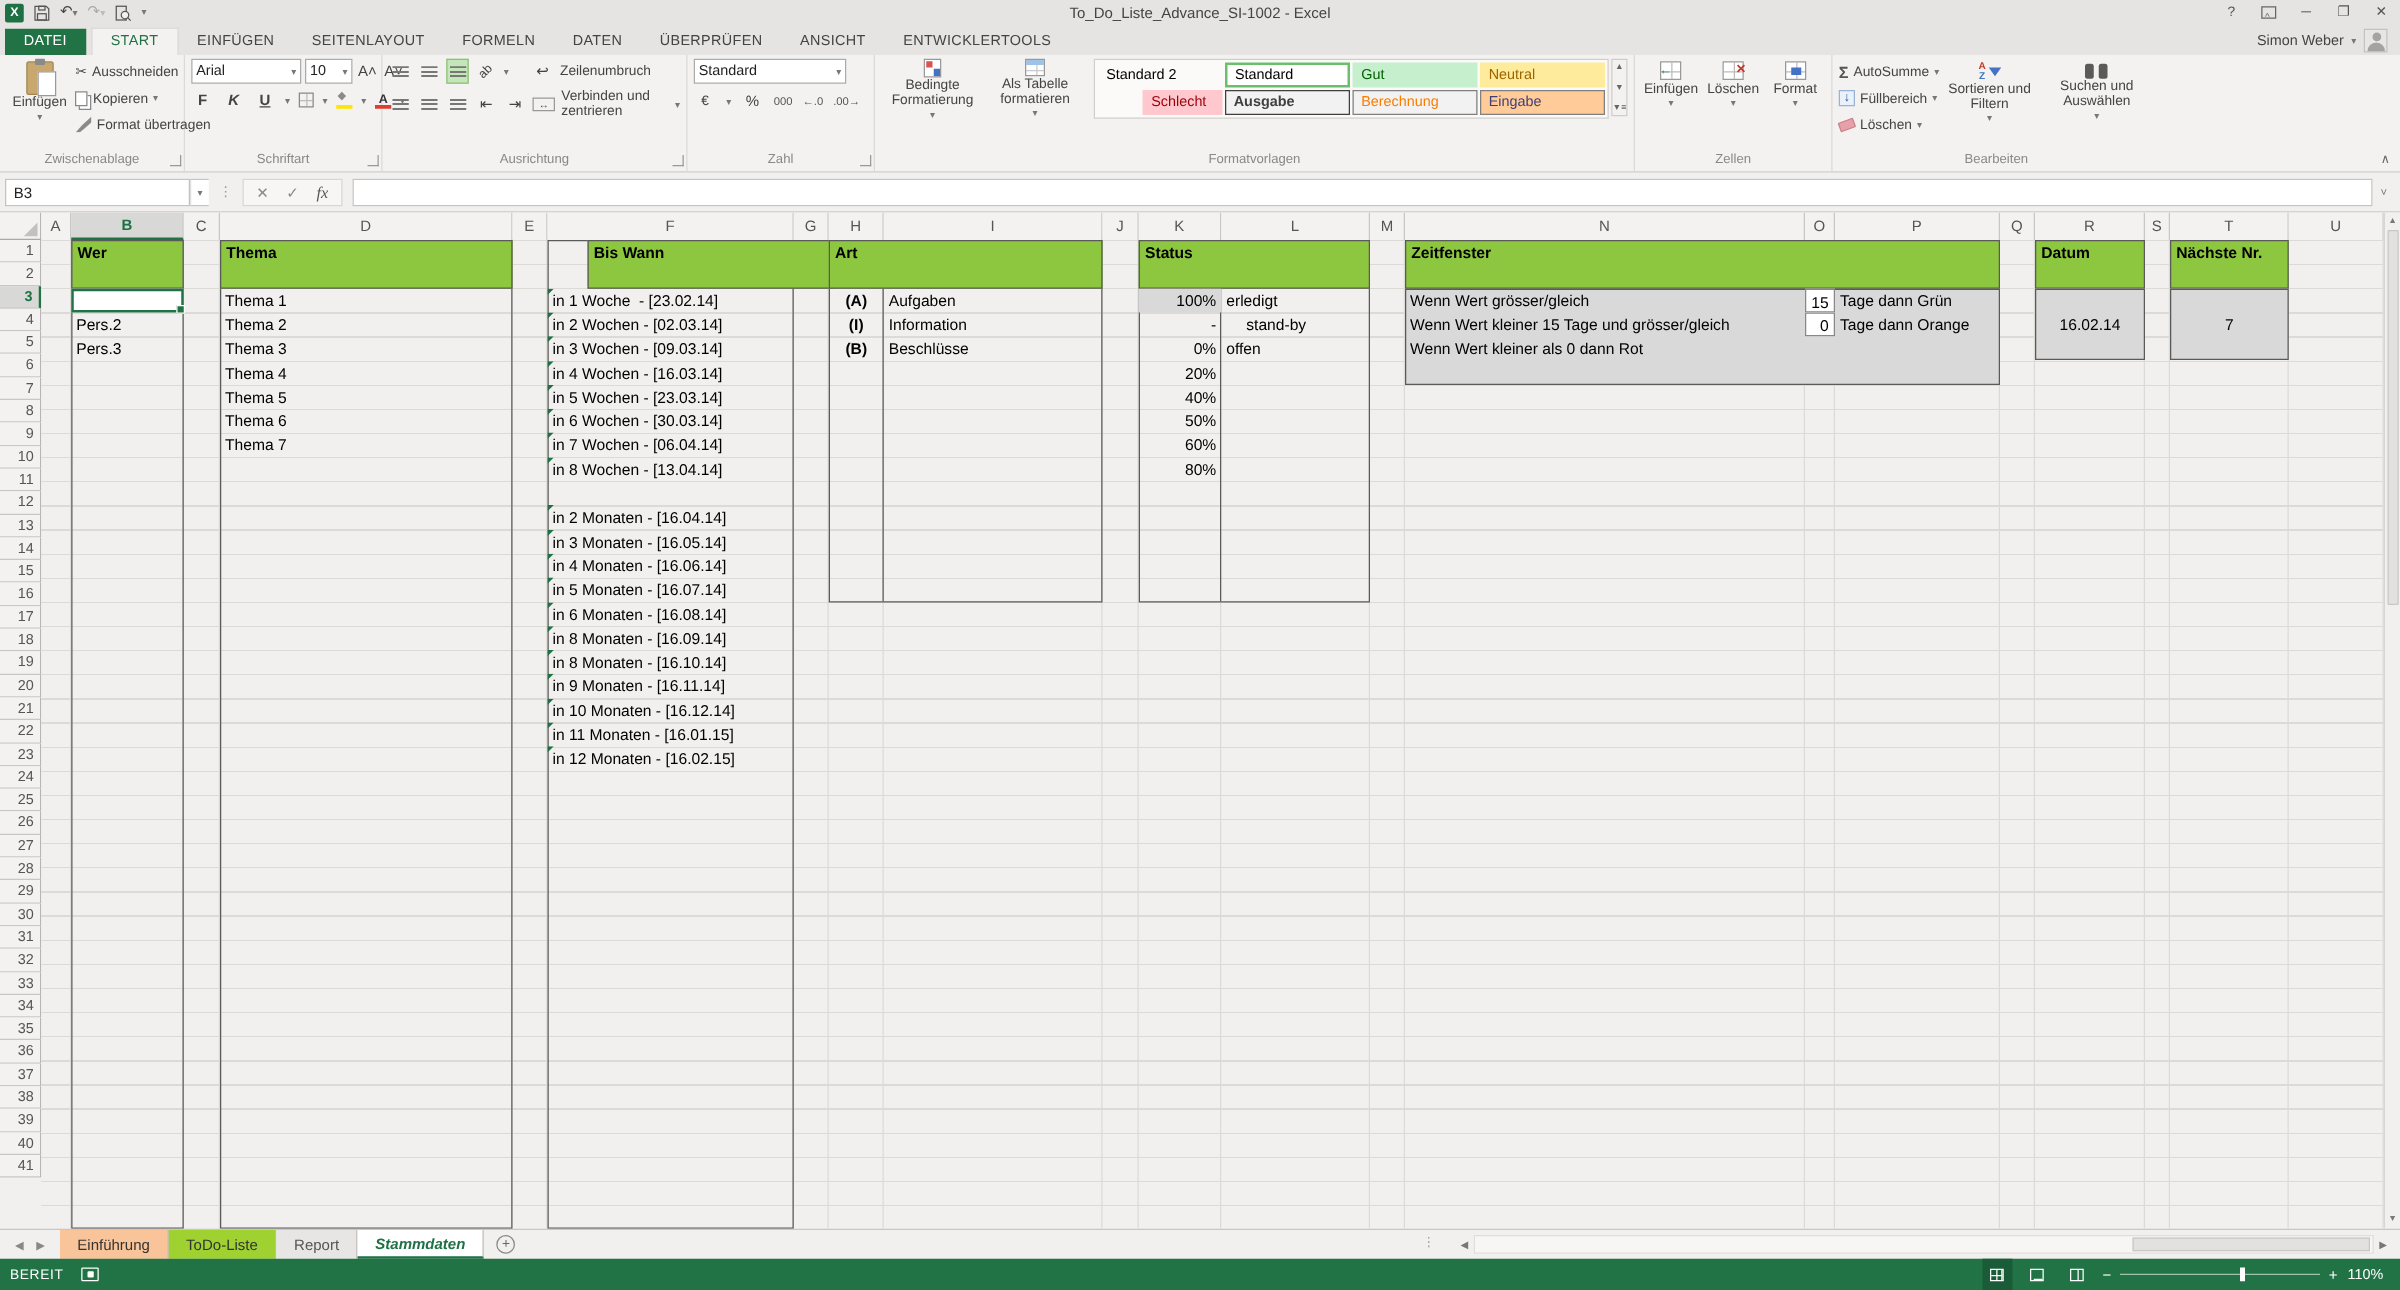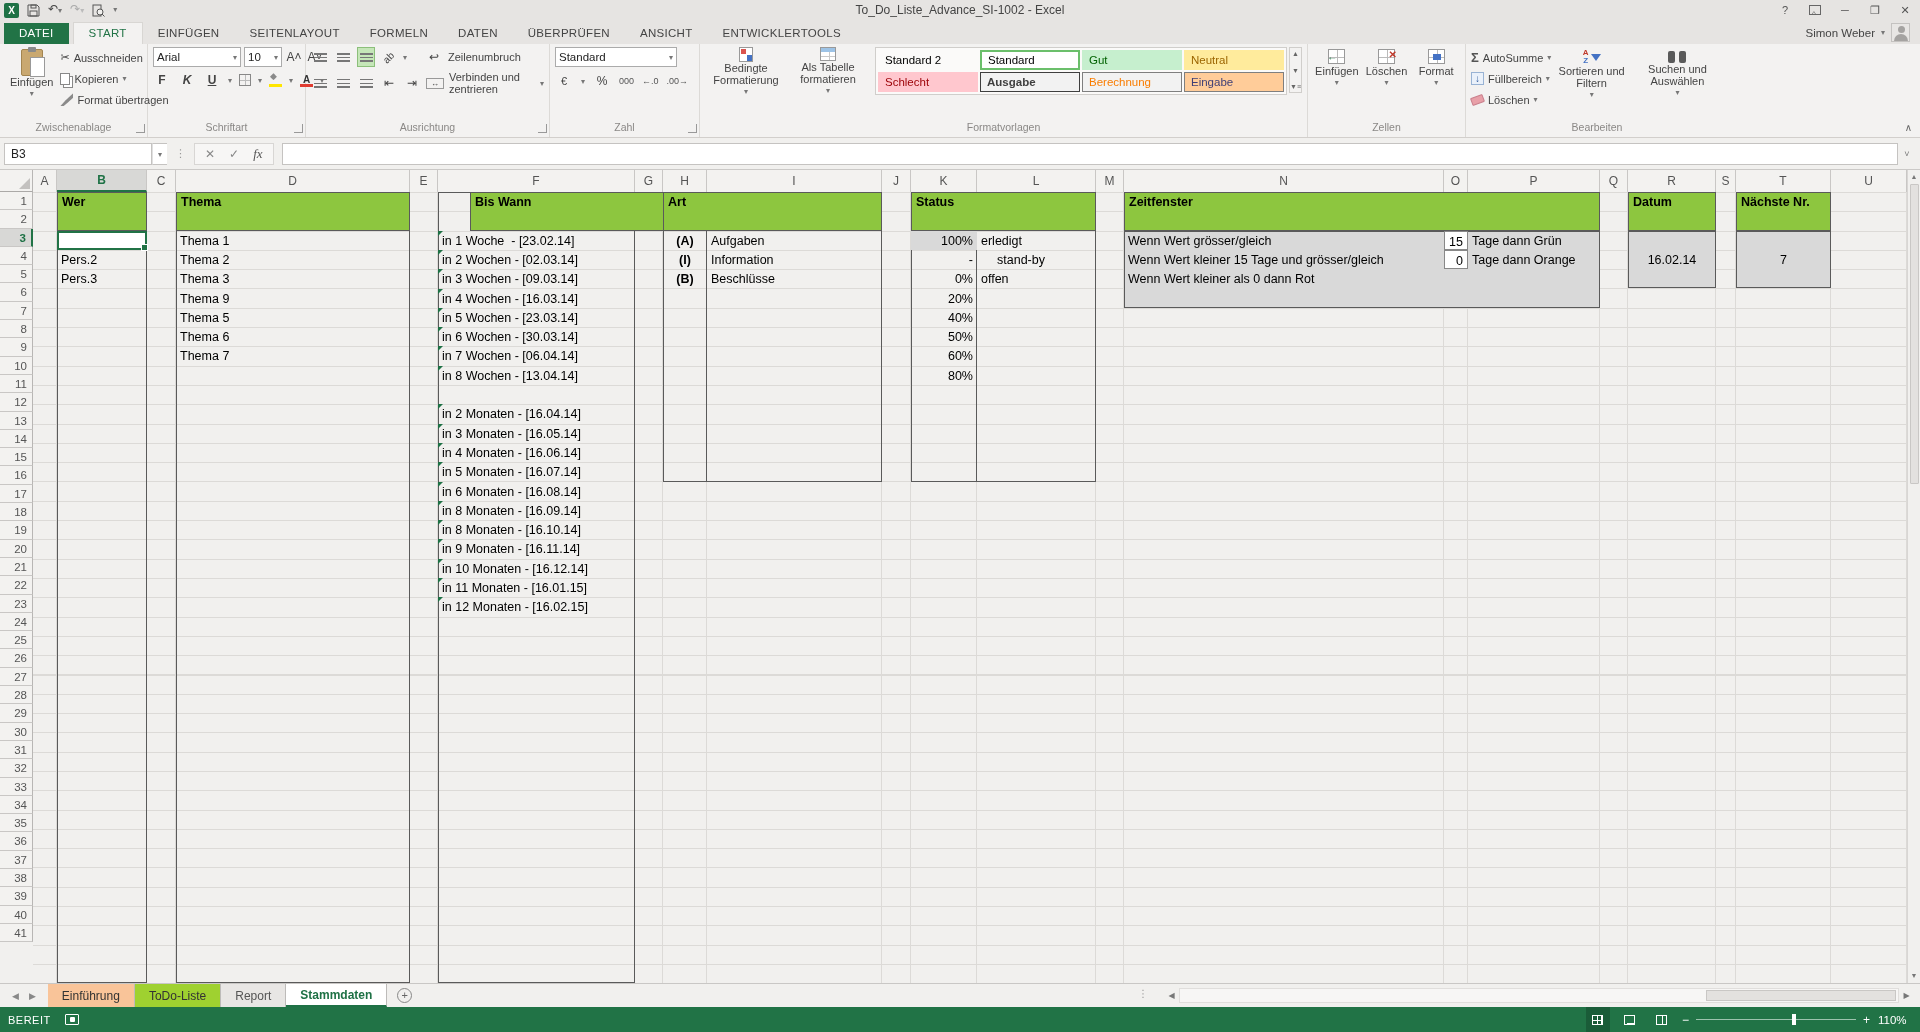--- a/index.html
+++ b/index.html
@@ -56,21 +56,21 @@
   .copyico{width:10px;height:12px;border:1px solid #888;background:#fff;box-shadow:3px 3px 0 -1px #fff,3px 3px 0 0 #888;}
   .brushico{width:13px;height:13px;background:linear-gradient(135deg,#C9A227 0 40%,#8a8a8a 40%);clip-path:polygon(0 100%,40% 55%,100% 0,100% 35%,55% 75%,25% 100%);}
   .condico{width:14px;height:15px;border:1px solid #999;background:linear-gradient(#D9534F,#D9534F) 1px 1px/5px 5px no-repeat,linear-gradient(#4472C4,#4472C4) 7px 7px/5px 6px no-repeat,#fff;}
   .tblico{width:16px;height:14px;border:1px solid #999;background:linear-gradient(#9DC3E6,#9DC3E6) 0 0/100% 4px no-repeat,linear-gradient(#c9c9c9,#c9c9c9) 0 8px/100% 1px no-repeat,linear-gradient(#c9c9c9,#c9c9c9) 8px 0/1px 100% no-repeat,#fff;}
   .gallery{display:grid;grid-template-columns:repeat(4,100px);grid-template-rows:20px 20px;gap:2px;border:1px solid #D0CECB;background:#FBFAF9;padding:2px;margin-left:6px;}
   .chip{font-size:11.5px;display:flex;align-items:center;padding:0 6px;border:1px solid transparent;}
   .chip.normal{color:#000;}
   .chip.selected{background:#fff;border:2px solid #6BBF6B;color:#000;}
   .chip.good{background:#C6EFCE;color:#006100;}
   .chip.neutral{background:#FFEB9C;color:#9C6500;}
-  .chip.bad{background:#FFC7CE;color:#9C0006;}
+  .chip.bad{background:#FFC7CE;color:#9C0006;margin-left:36px;}
   .chip.output{background:#F2F2F2;color:#3F3F3F;font-weight:bold;border:1px solid #3F3F3F;}
   .chip.calc{background:#F2F2F2;color:#FA7D00;border:1px solid #7F7F7F;}
   .chip.input{background:#FFCC99;color:#3F3F76;border:1px solid #7F7F7F;}
   .galscroll{display:flex;flex-direction:column;justify-content:space-between;height:46px;margin-left:2px;border:1px solid #D0CECB;width:14px;align-items:center;font-size:7px;color:#666;padding:2px 0;}
   .cellbtn{display:flex;flex-direction:column;align-items:center;width:48px;font-size:11px;color:#444;gap:1px;padding-top:2px;}
   .minigrid{width:17px;height:15px;border:1px solid #999;background:linear-gradient(#bbb,#bbb) 0 7px/100% 1px no-repeat,linear-gradient(#bbb,#bbb) 8px 0/1px 100% no-repeat,#fff;position:relative;}
   .minigrid.ins::after{content:"←";position:absolute;left:-2px;top:1px;color:#217346;font-weight:bold;font-size:10px;}
   .minigrid.del::after{content:"✕";position:absolute;right:-3px;top:-1px;color:#C0392B;font-weight:bold;font-size:10px;}
   .minigrid.fmt::after{content:"";position:absolute;left:4px;top:4px;width:8px;height:6px;background:#4472C4;}
   .sortico{display:flex;align-items:center;font-size:8px;font-weight:bold;line-height:8px;}
@@ -122,21 +122,21 @@
   .vthumb{width:9px;height:300px;background:#E3E1DF;border:1px solid #C9C7C5;border-radius:1px;}
   .vspacer{flex:1;}
 
   
   .tabbar{height:24px;background:#F1F0EE;border-top:1px solid #C9C7C5;display:flex;align-items:stretch;position:relative;flex:none;}
   .tnav{display:flex;align-items:center;gap:10px;padding:0 12px;color:#888;font-size:9px;}
   .stab{display:flex;align-items:center;padding:0 14px;font-size:12px;color:#333;border-right:1px solid #BDBBB9;background:#E8E6E4;}
   .stab.orange{background:#F9C499;}
   .stab.green{background:#9FD130;}
   .stab.plain{background:#E8E6E4;color:#555;}
-  .stab.active{background:#FFFFFF;color:#1E7145;font-weight:bold;border-bottom:2px solid #1E7145;border-right:1px solid #BDBBB9;}
+  .stab.active{background:#FFFFFF;color:#1E7145;font-weight:bold;border-bottom:2px solid #1E7145;border-right:1px solid #BDBBB9;font-style:italic;}
   .newsheet{display:flex;align-items:center;margin-left:10px;}
   .plusc{width:15px;height:15px;border:1px solid #888;border-radius:50%;color:#666;font-size:11px;line-height:13px;text-align:center;}
   .splitter{position:absolute;right:772px;top:4px;color:#999;font-size:10px;letter-spacing:0;}
   .hscroll{position:absolute;right:6px;top:3px;width:750px;height:17px;display:flex;align-items:center;}
   .harrow{font-size:8px;color:#777;width:15px;text-align:center;}
   .htrack{flex:1;height:15px;background:#F7F6F5;border:1px solid #E0DEDC;position:relative;}
   .hthumb{position:absolute;right:2px;top:1px;width:190px;height:11px;background:#E3E1DF;border:1px solid #C9C7C5;}
 
   
   .statusbar{height:25px;background:#217346;display:flex;align-items:center;color:#fff;padding:0 8px;position:relative;flex:none;}
@@ -539,21 +539,21 @@
         <div class="shead" style="left: 630px; top: 0px; width: 219px; height: 38.6px; background: rgb(141, 198, 63);">Art</div>
         <div class="shead" style="left: 878px; top: 0px; width: 185px; height: 38.6px; background: rgb(141, 198, 63);">Status</div>
         <div class="shead" style="left: 1091px; top: 0px; width: 476px; height: 38.6px; background: rgb(141, 198, 63);">Zeitfenster</div>
         <div class="shead" style="left: 1595px; top: 0px; width: 88px; height: 38.6px; background: rgb(141, 198, 63);">Datum</div>
         <div class="shead" style="left: 1703px; top: 0px; width: 95px; height: 38.6px; background: rgb(141, 198, 63);">Nächste Nr.</div>
         <div class="cell" style="left: 24px; top: 57.9px; width: 90px; height: 19.3px;">Pers.2</div>
         <div class="cell" style="left: 24px; top: 77.2px; width: 90px; height: 19.3px;">Pers.3</div>
         <div class="cell" style="left: 143px; top: 38.6px; width: 234px; height: 19.3px;">Thema 1</div>
         <div class="cell" style="left: 143px; top: 57.9px; width: 234px; height: 19.3px;">Thema 2</div>
         <div class="cell" style="left: 143px; top: 77.2px; width: 234px; height: 19.3px;">Thema 3</div>
-        <div class="cell" style="left: 143px; top: 96.5px; width: 234px; height: 19.3px;">Thema 9</div>
+        <div class="cell" style="left: 143px; top: 96.5px; width: 234px; height: 19.3px;">Thema 4</div>
         <div class="cell" style="left: 143px; top: 115.8px; width: 252px; height: 19.3px;">Thema 5</div>
         <div class="cell" style="left: 143px; top: 135.1px; width: 234px; height: 19.3px;">Thema 6</div>
         <div class="cell" style="left: 143px; top: 154.4px; width: 234px; height: 19.3px;">Thema 7</div>
         <div class="cell flag" style="left: 405px; top: 38.6px; width: 197px; height: 19.3px;">in 1 Woche  - [23.02.14]</div>
         <div class="cell flag" style="left: 405px; top: 57.9px; width: 197px; height: 19.3px;">in 2 Wochen - [02.03.14]</div>
         <div class="cell flag" style="left: 405px; top: 77.2px; width: 197px; height: 19.3px;">in 3 Wochen - [09.03.14]</div>
         <div class="cell flag" style="left: 405px; top: 96.5px; width: 197px; height: 19.3px;">in 4 Wochen - [16.03.14]</div>
         <div class="cell flag" style="left: 405px; top: 115.8px; width: 197px; height: 19.3px;">in 5 Wochen - [23.03.14]</div>
         <div class="cell flag" style="left: 405px; top: 135.1px; width: 197px; height: 19.3px;">in 6 Wochen - [30.03.14]</div>
         <div class="cell flag" style="left: 405px; top: 154.4px; width: 197px; height: 19.3px;">in 7 Wochen - [06.04.14]</div>

